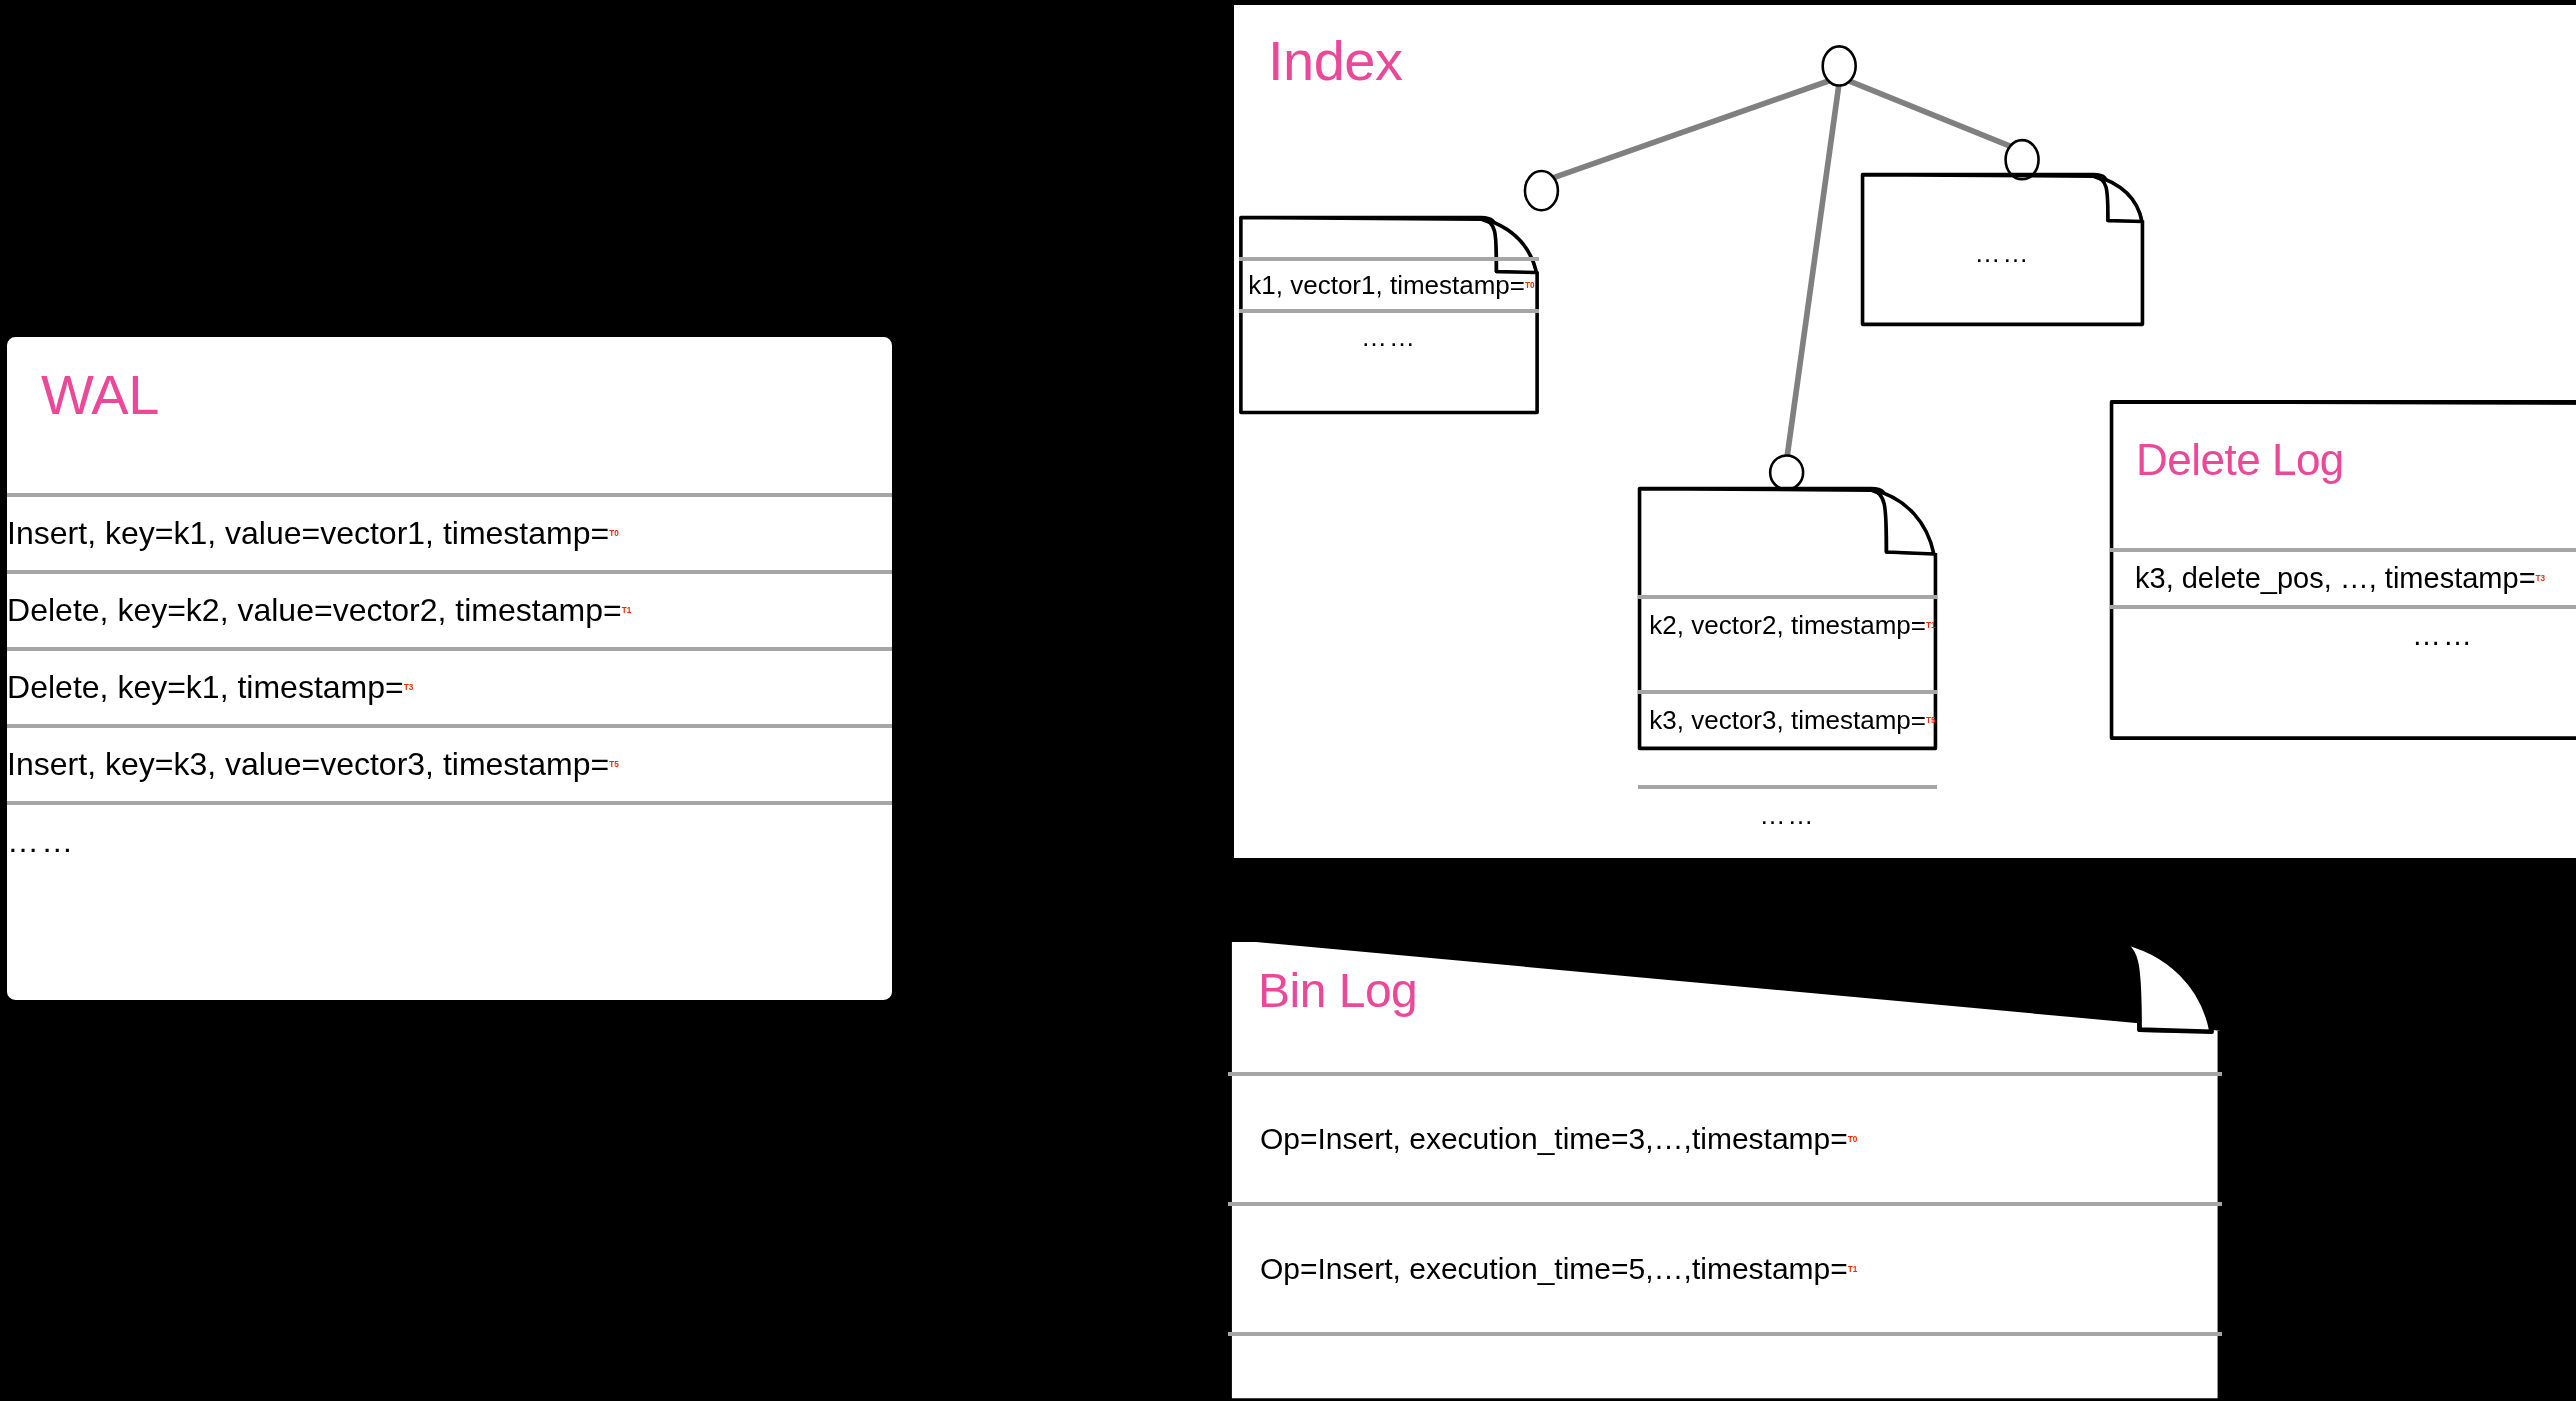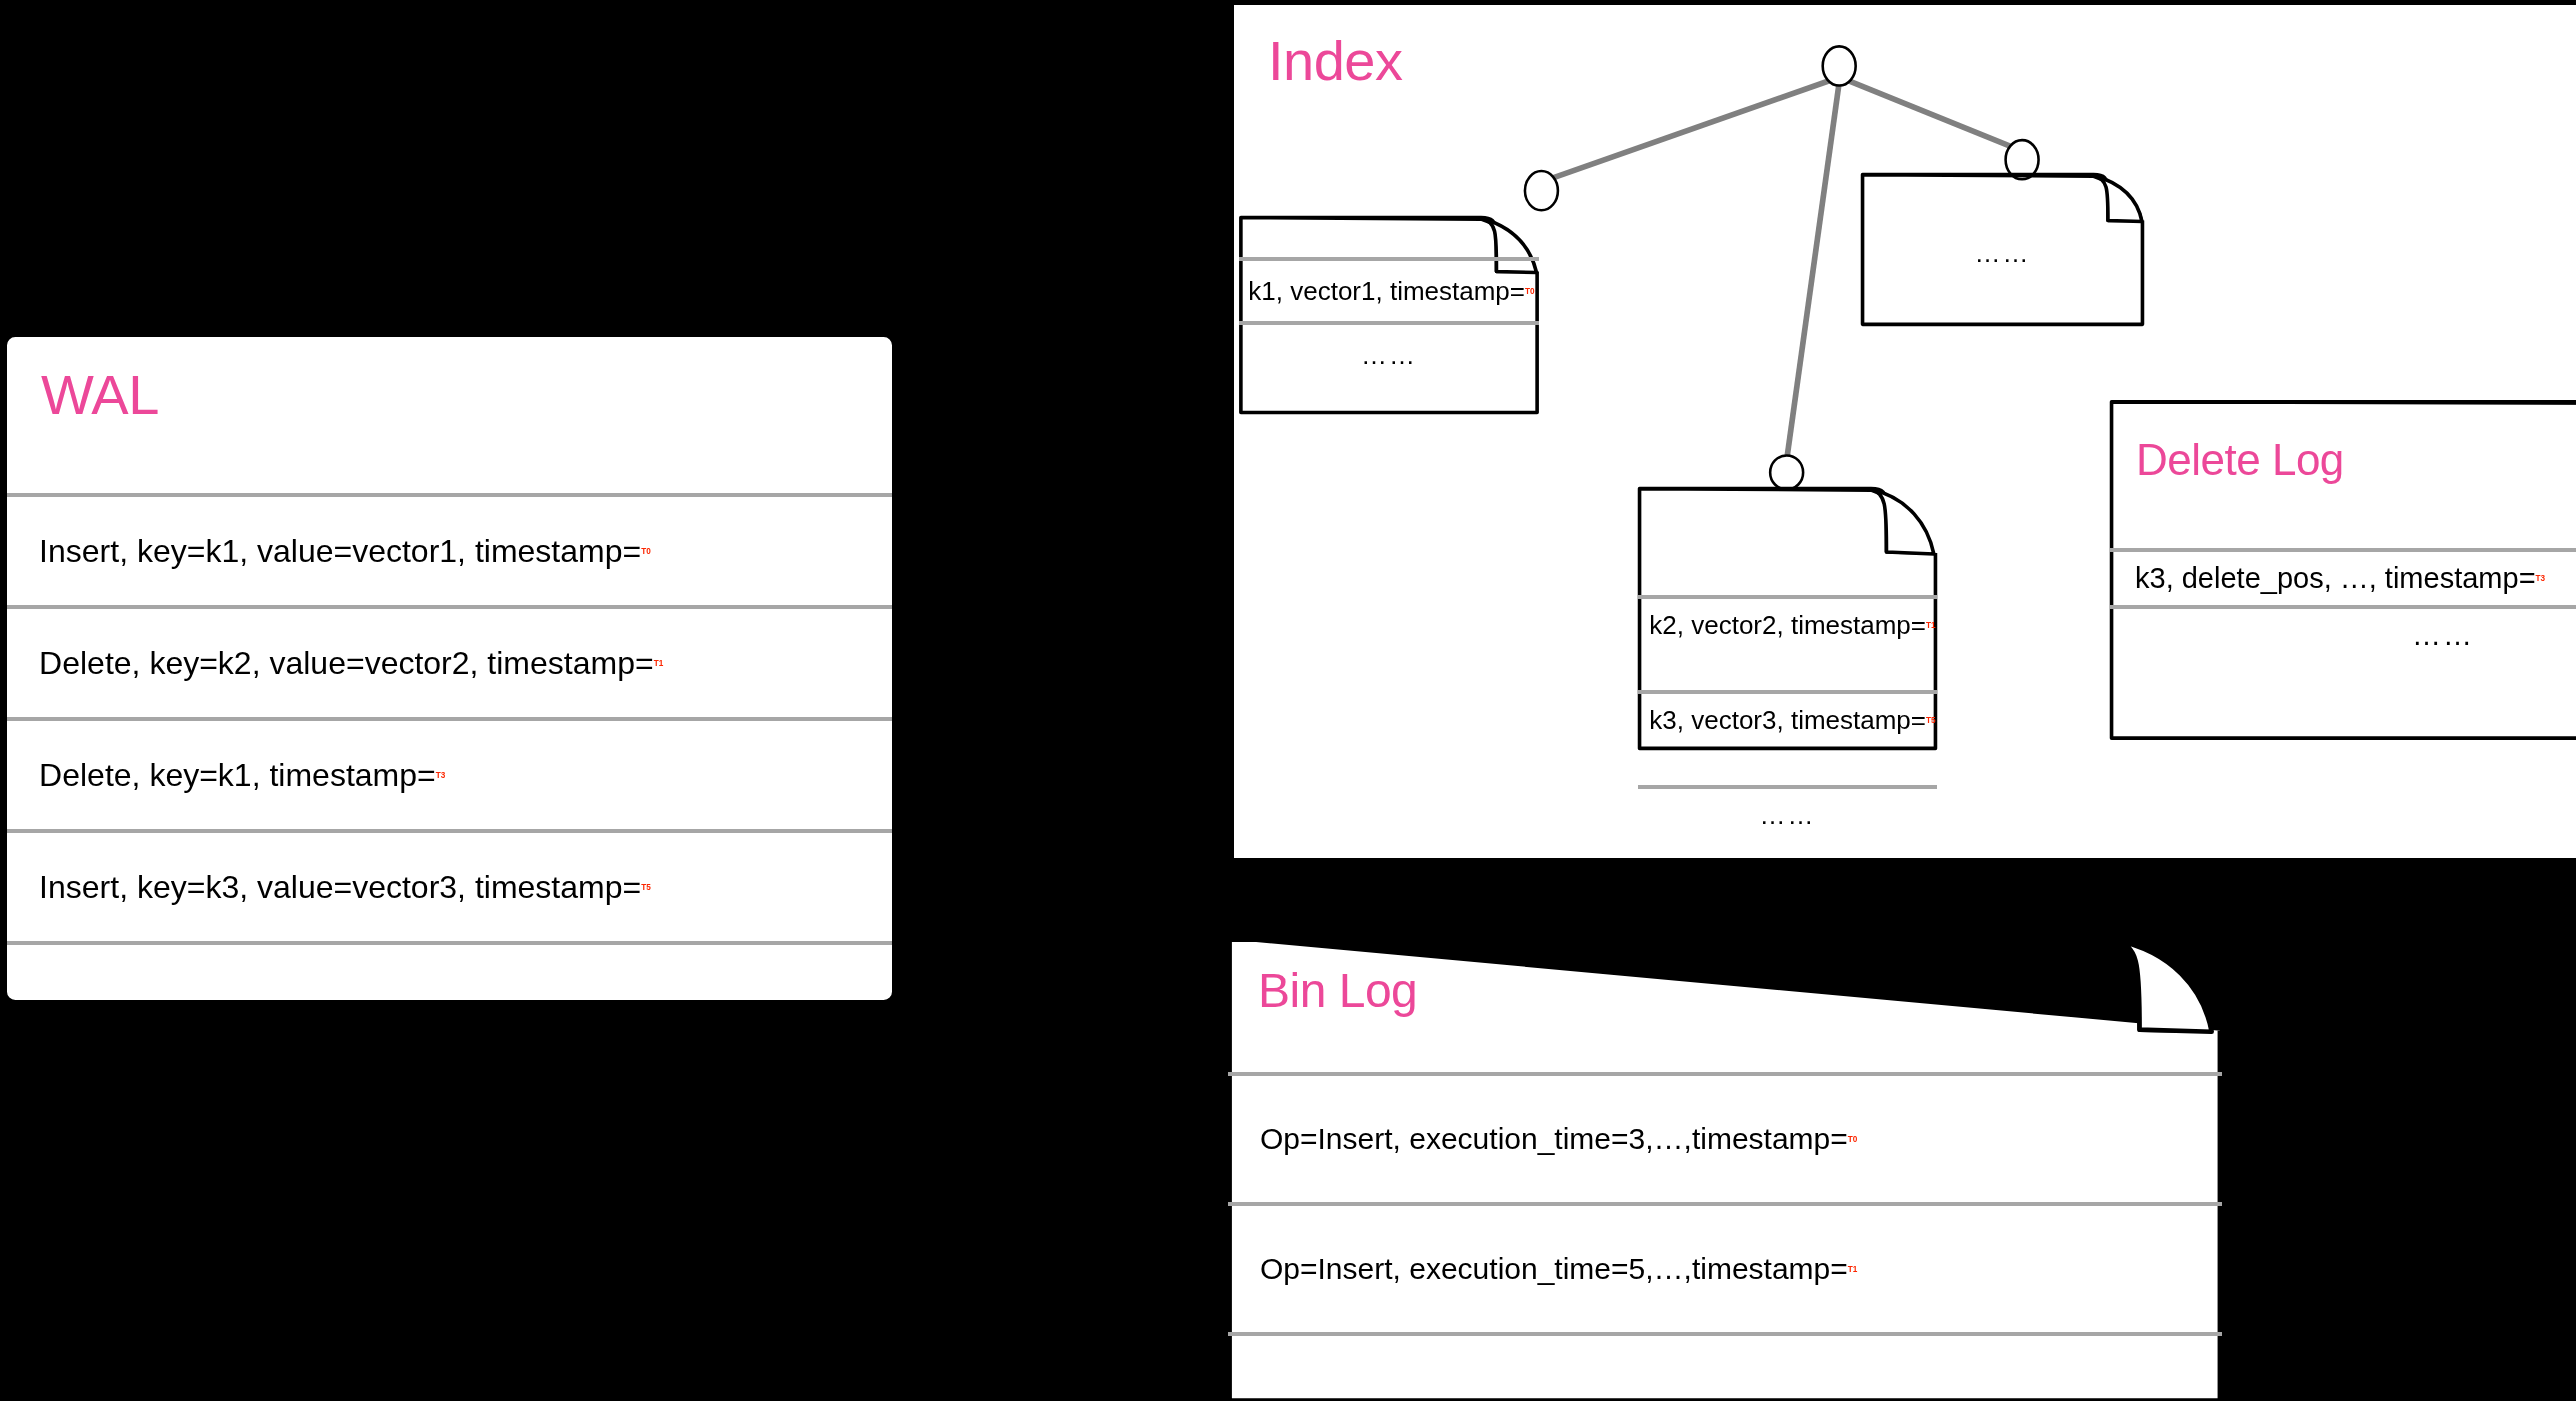--- a/index.html
+++ b/index.html
@@ -16,38 +16,38 @@
   #wal-title{left:34px;top:25px;font-size:56px;}
 
   .rows{position:absolute;left:0;right:0;}
   .row{position:relative;box-sizing:border-box;
        border-top:4.6px solid #a6a6a6;display:flex;align-items:center;}
   .row-text{font-size:32px;color:#000;white-space:nowrap;}
   .ts{color:#fc2600;font-weight:bold;}
   .dots{letter-spacing:2.1px;}
 
   #wal .rows{top:156px;}
-  #wal .row{height:112px;padding-left:32px;}
+  #wal .row{height:77px;}
 
   
   #index-panel{left:1234px;top:5.2px;width:1578px;height:853px;
        border:3.1px solid #fff;}
   #index-title{left:31px;top:19.6px;font-size:56px;}
 
   
   .doc{position:absolute;}
   .doc svg{position:absolute;left:0;top:0;overflow:visible;}
   .doc .rowsbox{position:absolute;left:0;right:0;}
   .doc .row{border-top:4.6px solid #a6a6a6;}
   .doc .row-text{font-size:26px;}
 
   
   #card-k1{left:1239px;top:216px;width:300px;height:198px;}
   #card-k1 .rowsbox{top:41px;}
-  #card-k1 .row{height:64px;padding-left:9.3px;}
+  #card-k1 .row{height:52px;padding-left:9.3px;}
   #card-k1 .row.center{justify-content:center;padding-left:0;}
 
   
   #card-dots{left:1861px;top:173px;width:283px;height:153px;}
   #card-dots .centerdots{position:absolute;left:0;right:0;top:65px;
        text-align:center;font-size:26px;letter-spacing:2.1px;}
 
   
   #card-k2{left:1638px;top:487px;width:299px;height:263px;}
   #card-k2 .rowsbox{top:69px;}

